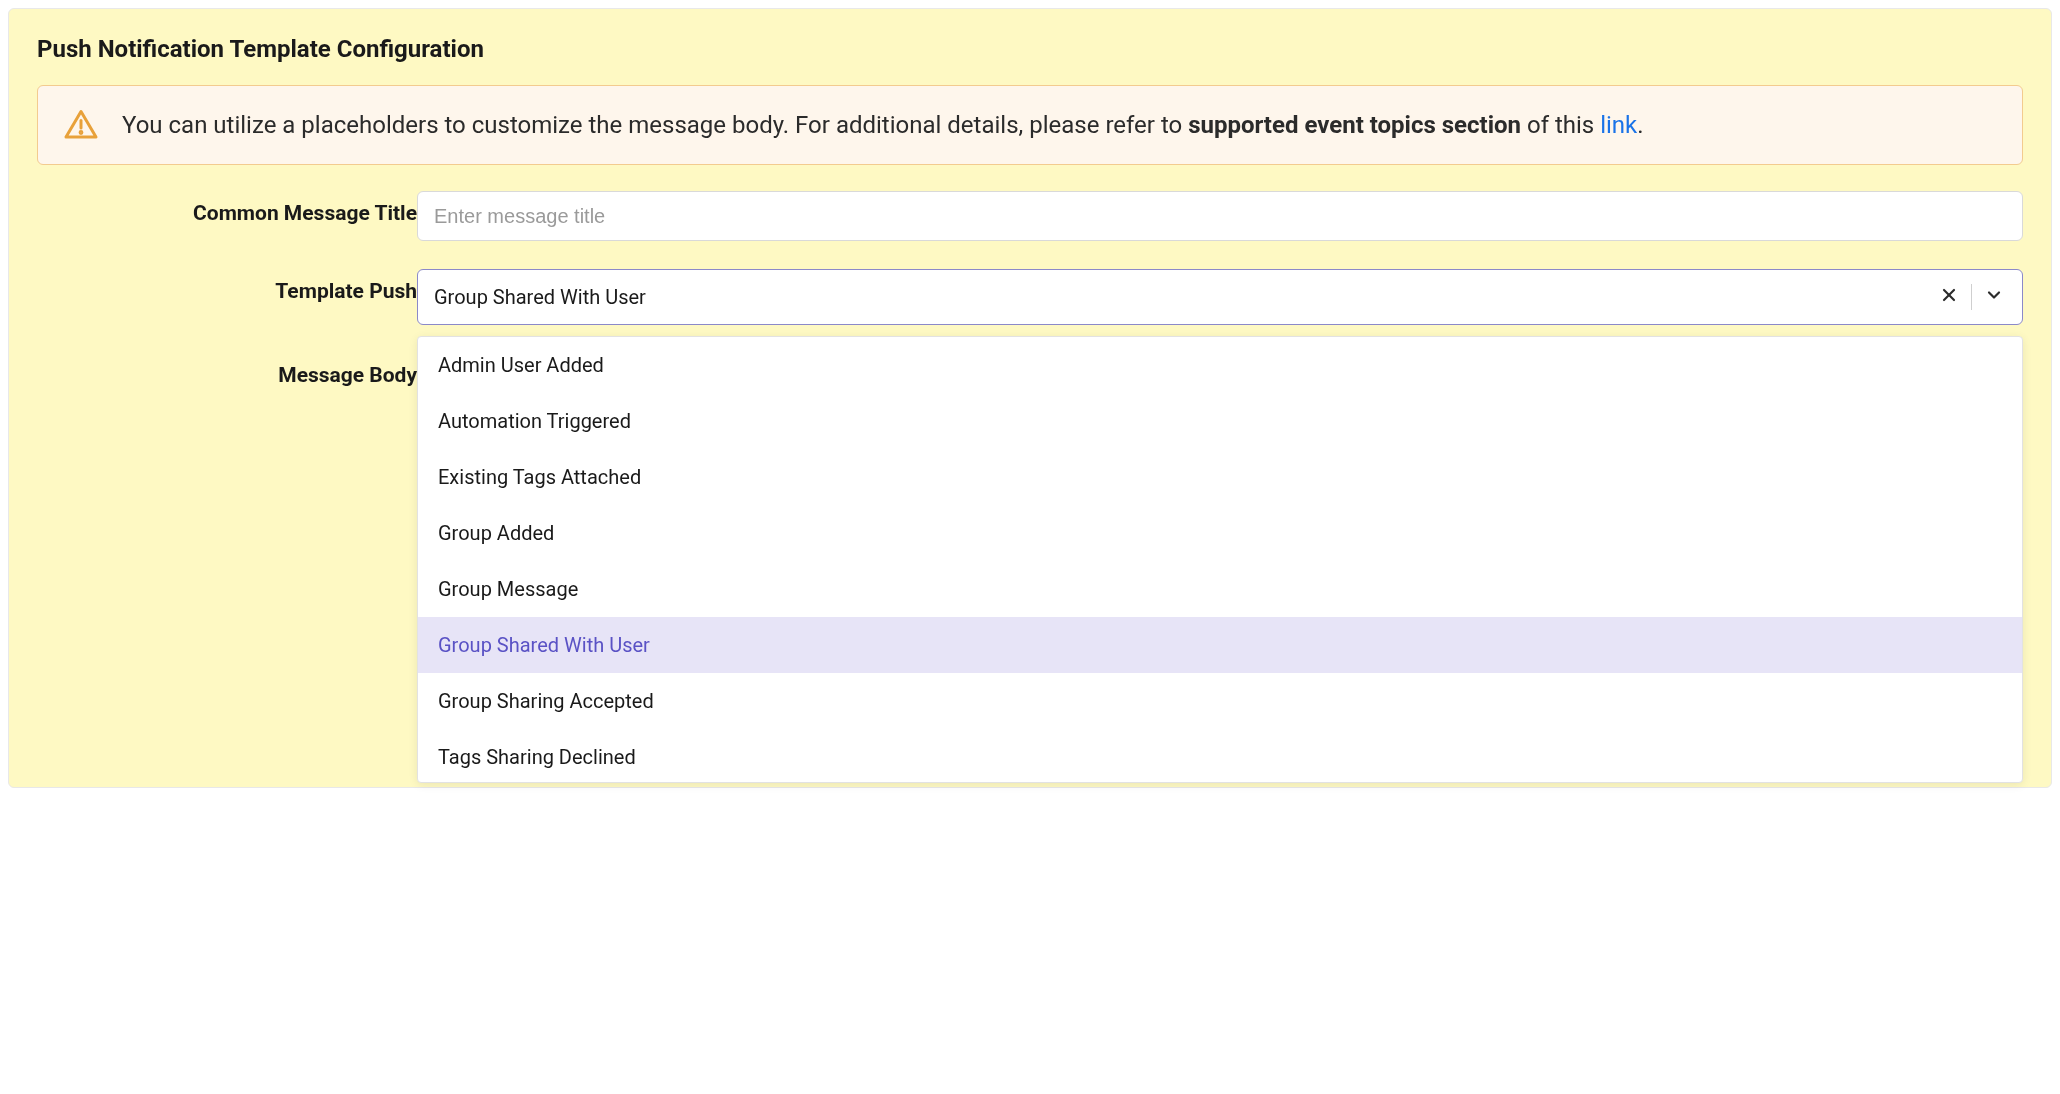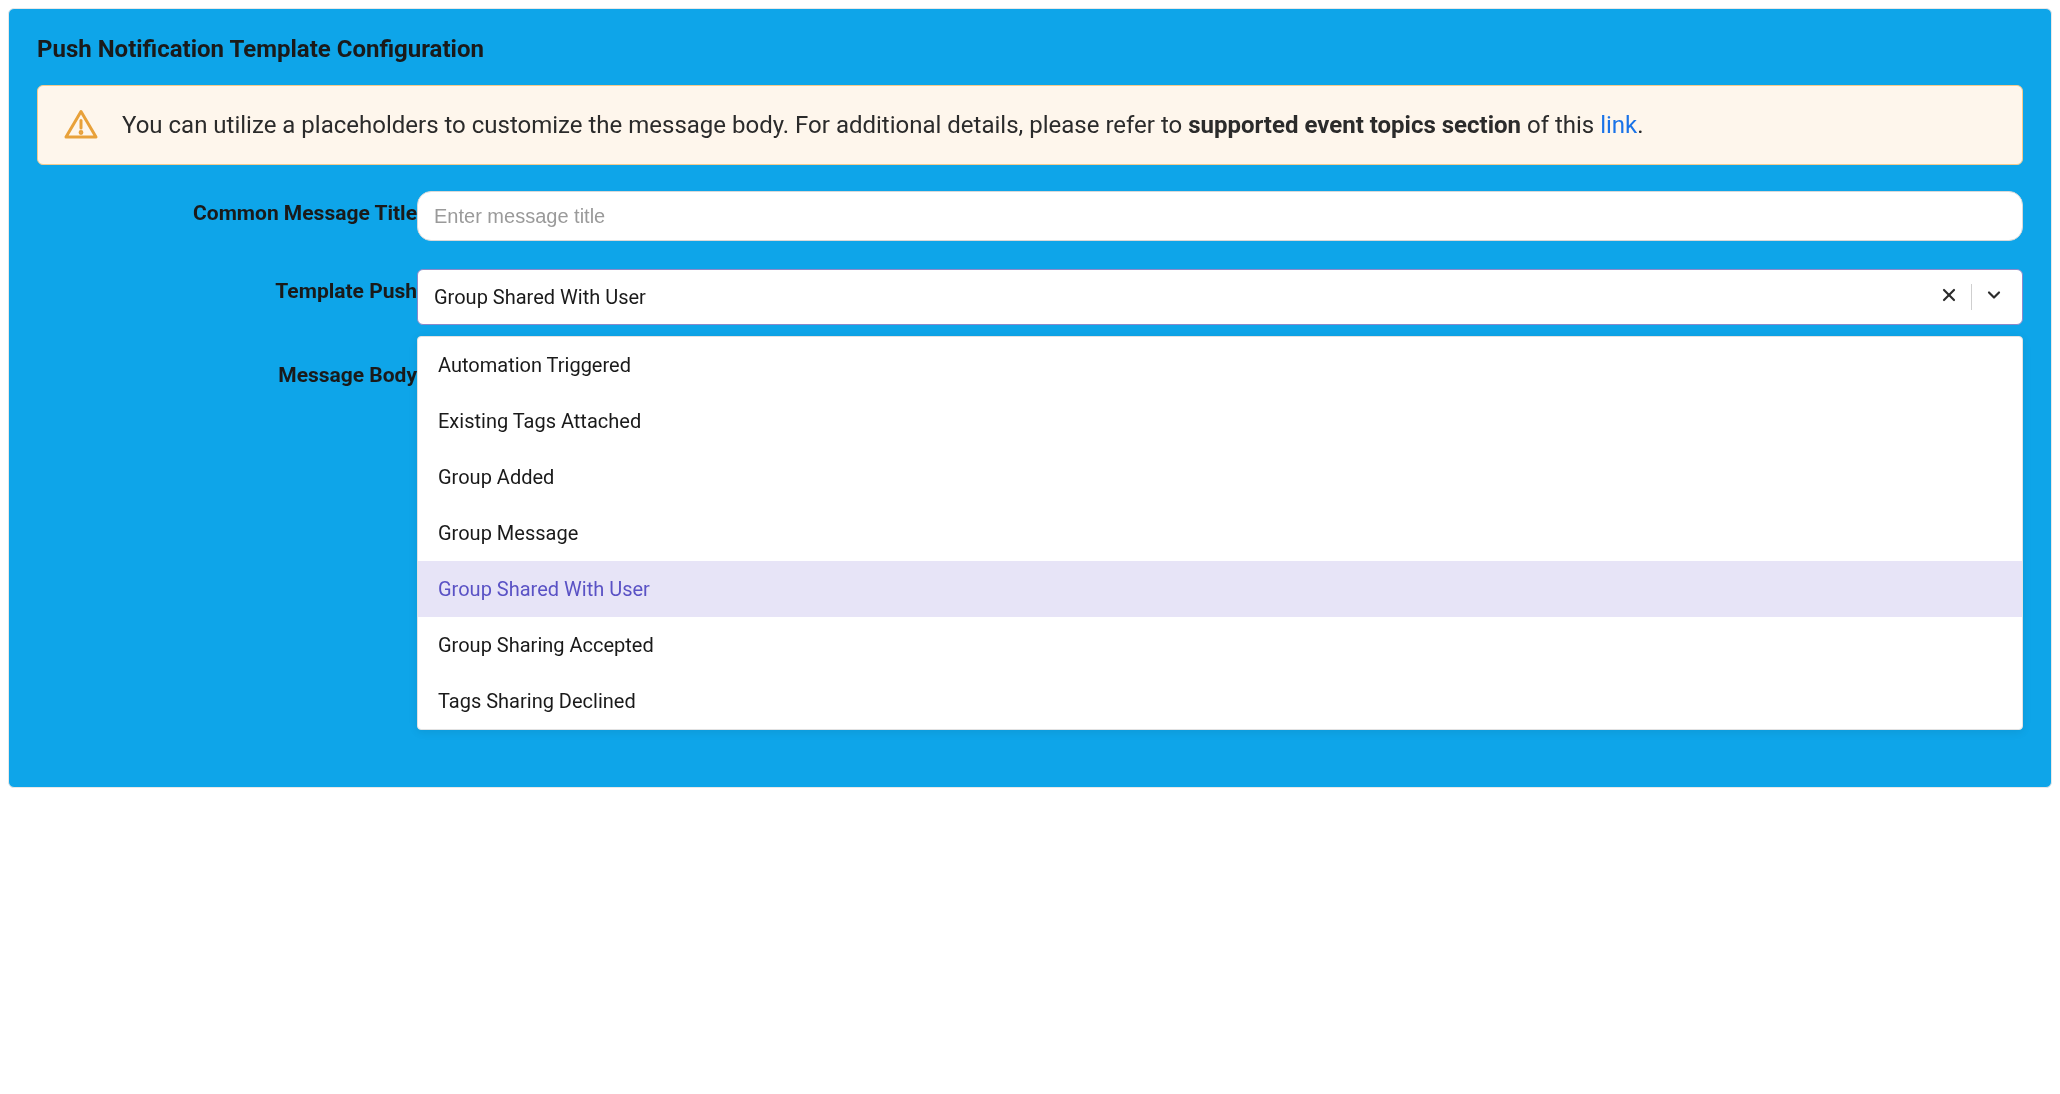--- a/index.html
+++ b/index.html
@@ -3,21 +3,21 @@
   <meta charset="utf-8">
   <style>
     * { box-sizing: border-box; margin: 0; padding: 0; }
     body {
       font-family: -apple-system, BlinkMacSystemFont, "Segoe UI", Roboto, Helvetica, Arial, sans-serif;
       background: #ffffff;
       padding: 8px;
       color: #1a1a1a;
     }
     .panel {
-      background: #0ea5e9;
+      background: #fef9c3;
       border: 1px solid #e8e8e8;
       border-radius: 6px;
       padding: 26px 28px 10px 28px;
       position: relative;
       min-height: 780px;
     }
     .page-title {
       font-size: 24px;
       font-weight: 700;
       color: #1a1a1a;
@@ -64,21 +64,21 @@
       text-align: right;
     }
     .form-control-wrap {
       flex-grow: 1;
       position: relative;
     }
     .text-input {
       width: 100%;
       height: 50px;
       border: 1px solid #d9d9d9;
-      border-radius: 14px;
+      border-radius: 6px;
       padding: 0 16px;
       font-size: 20px;
       color: #2b2b2b;
       background: #fff;
     }
     .text-input::placeholder { color: #9a9a9a; }
 
     .select {
       width: 100%;
       height: 56px;
@@ -194,20 +194,21 @@
               <svg viewBox="0 0 24 24" width="20" height="20" fill="none" stroke="#2b2b2b" stroke-width="2.6" stroke-linecap="round" stroke-linejoin="round">
                 <polyline points="6 9 12 15 18 9"></polyline>
               </svg>
             </span>
           </span>
         </div>
       </div>
 
       <div class="dropdown">
         <div class="dropdown-inner" id="dropdown-list">
+            <div class="dropdown-item">Admin User Added</div>
             <div class="dropdown-item">Automation Triggered</div>
             <div class="dropdown-item">Existing Tags Attached</div>
             <div class="dropdown-item">Group Added</div>
             <div class="dropdown-item">Group Message</div>
             <div class="dropdown-item selected">Group Shared With User</div>
             <div class="dropdown-item">Group Sharing Accepted</div>
             <div class="dropdown-item">Tags Sharing Declined</div>
           </div>
       </div>
     </div>

